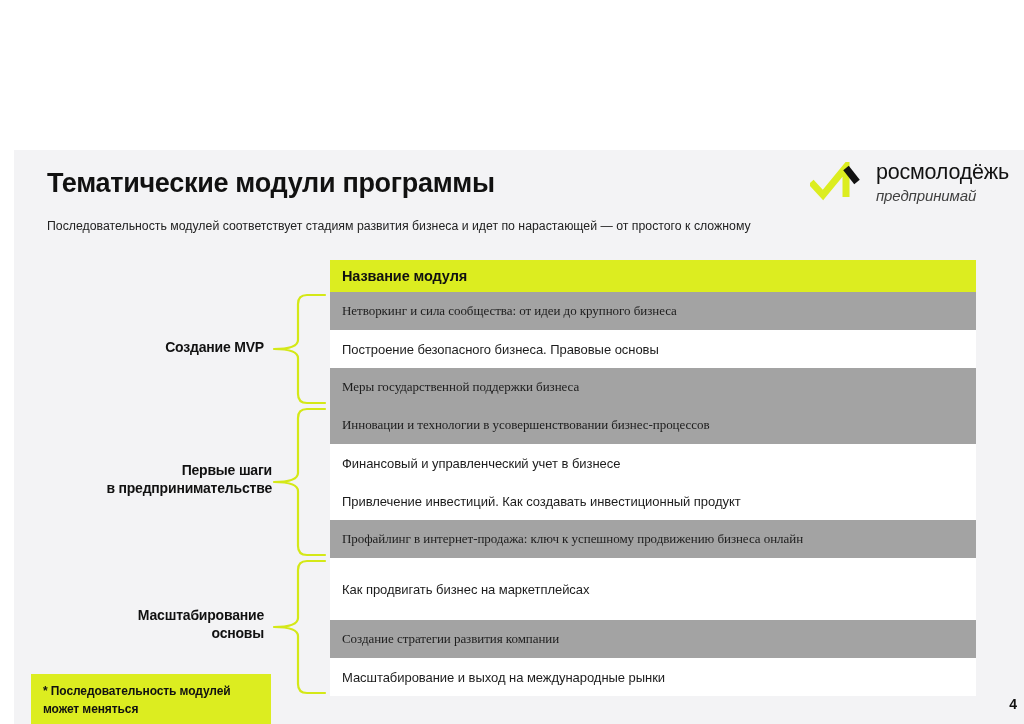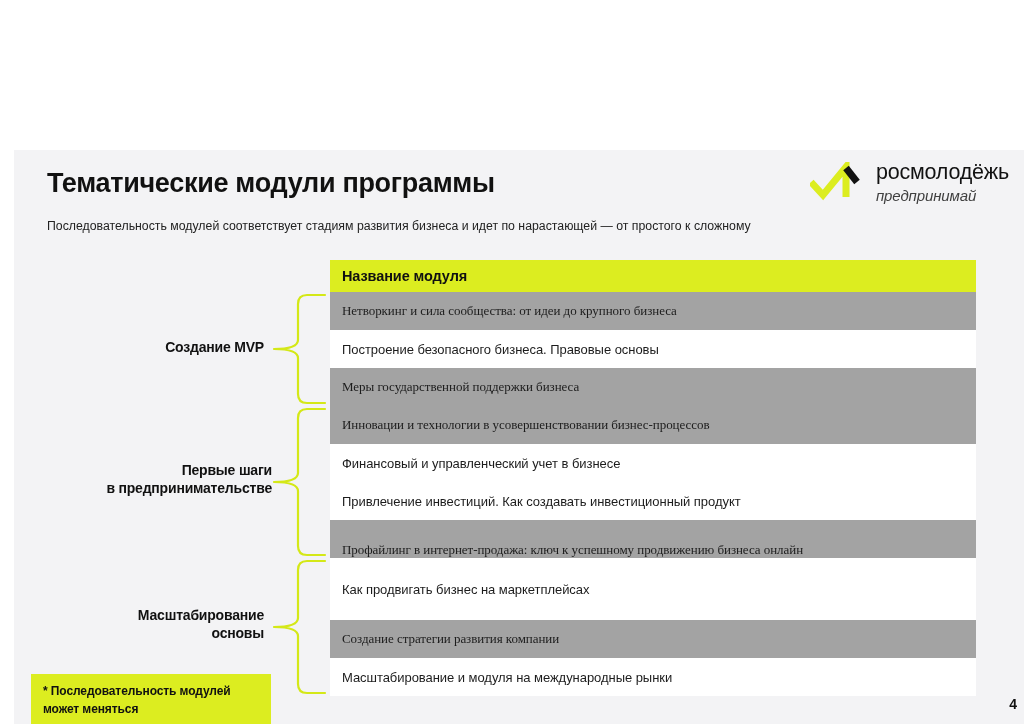--- a/index.html
+++ b/index.html
@@ -234,31 +234,31 @@
           </div>
           <div class="table-row alt" style="height: 38px;">
             <span>Инновации и технологии в усовершенствовании бизнес-процессов</span>
           </div>
           <div class="table-row plain" style="height: 38px;">
             <span>Финансовый и управленческий учет в бизнесе</span>
           </div>
           <div class="table-row plain" style="height: 38px;">
             <span>Привлечение инвестиций. Как создавать инвестиционный продукт</span>
           </div>
-          <div class="table-row alt" style="height: 38px; align-items: flex-end;">
+          <div class="table-row alt" style="height: 38px;">
             <span>Профайлинг в интернет-продажа: ключ к успешному продвижению бизнеса онлайн</span>
           </div>
           <div class="table-row plain" style="height: 62px;">
             <span>Как продвигать бизнес на маркетплейсах</span>
           </div>
           <div class="table-row alt" style="height: 38px;">
             <span>Создание стратегии развития компании</span>
           </div>
           <div class="table-row plain" style="height: 38px;">
-            <span>Масштабирование и модуля на международные рынки</span>
+            <span>Масштабирование и выход на международные рынки</span>
           </div>
         </div>
     </div>
 
     <div class="footnote">* Последовательность модулей может меняться</div>
 
     <div class="page-number">4</div>
 
   </div>
 </div>

